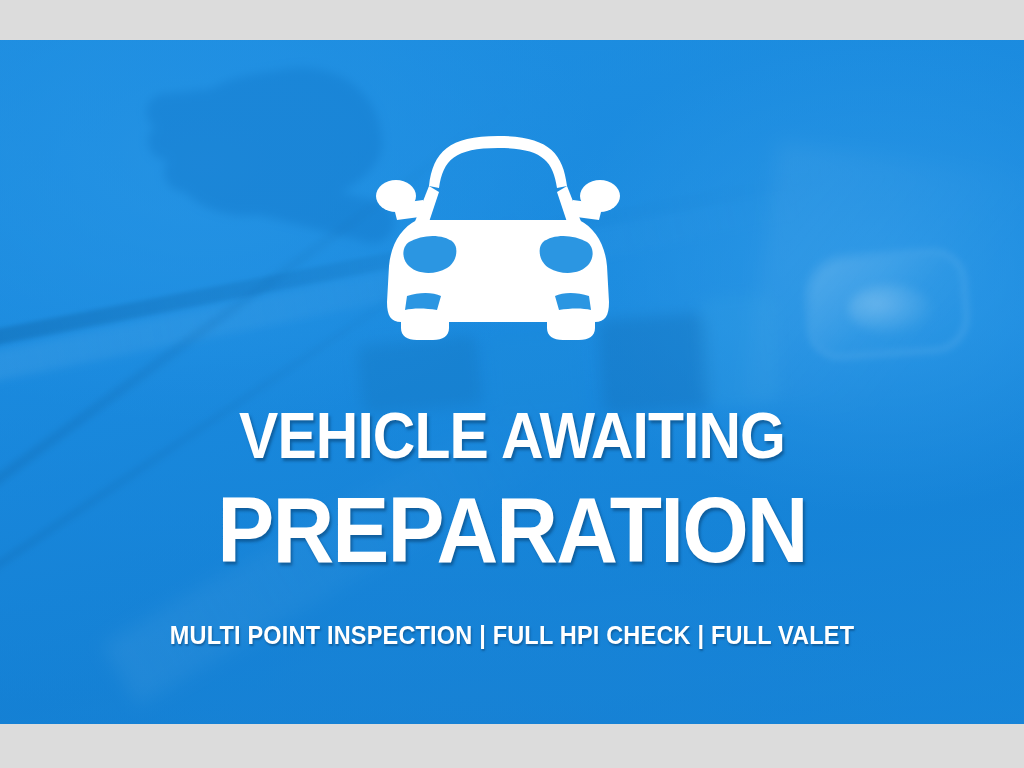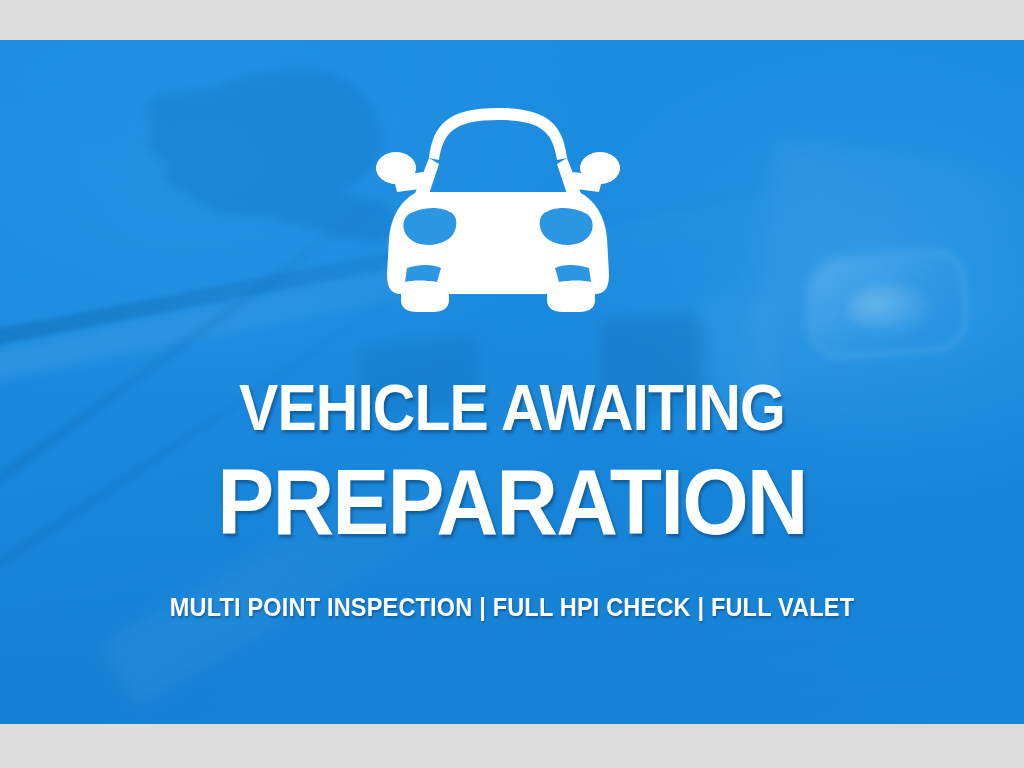--- a/index.html
+++ b/index.html
@@ -166,20 +166,21 @@
     inset: 0;
     background: linear-gradient(180deg, rgba(25,138,223,.55) 0%, rgba(25,138,223,.42) 42%, rgba(20,126,210,.56) 100%);
     mix-blend-mode: normal;
   }
 
   
   .content {
     position: absolute;
     inset: 0;
     z-index: 20;
+    margin-top: 28px;
   }
 
   
   .car-icon {
     position: absolute;
     left: 371px;
     top: 48px;
     width: 254px;
     height: 228px;
   }

